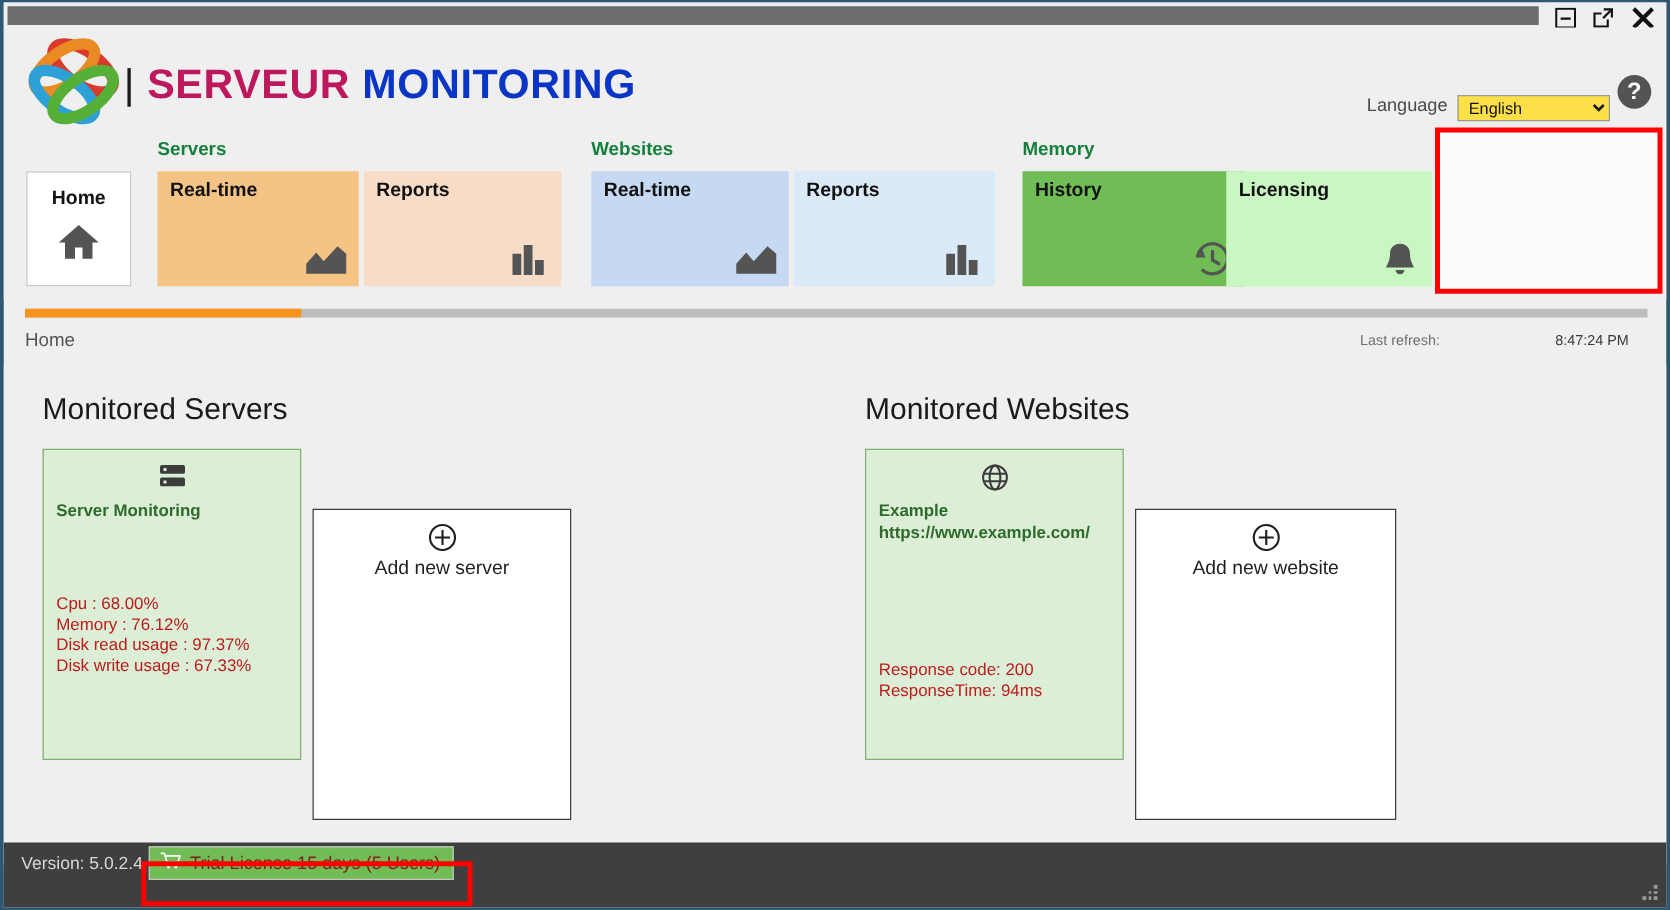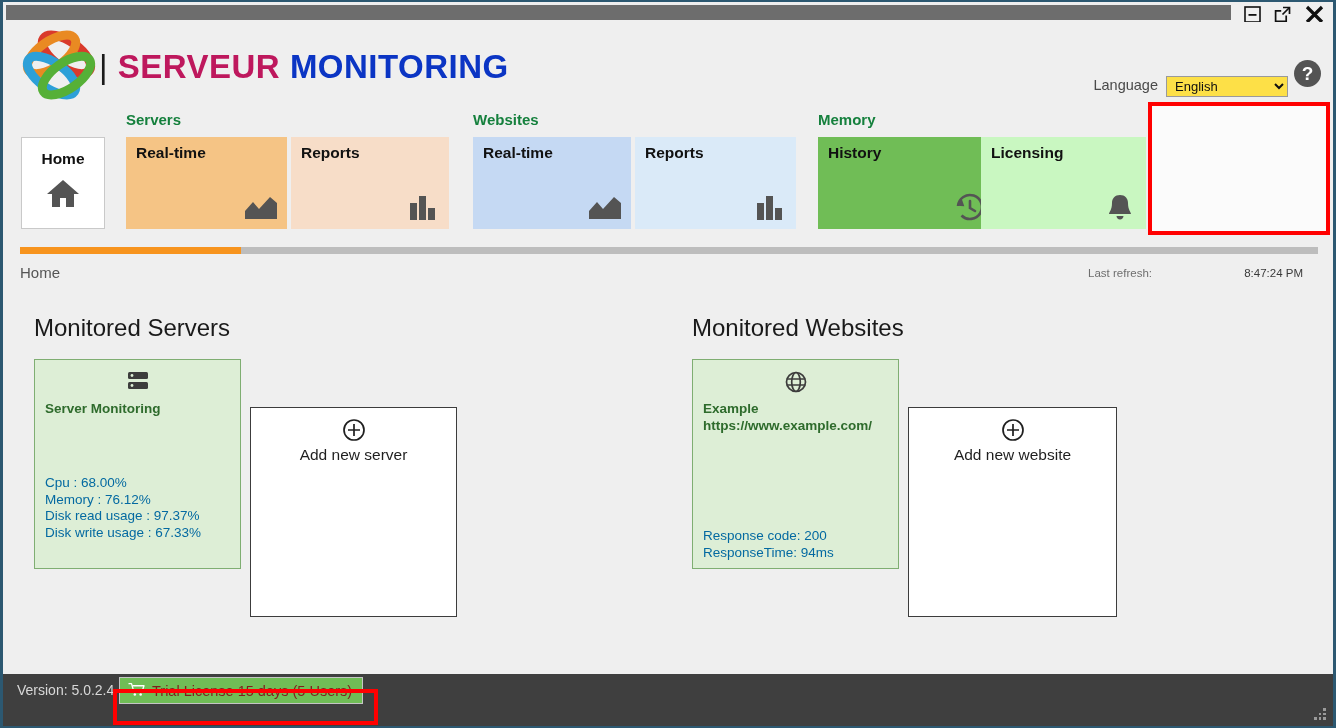--- a/index.html
+++ b/index.html
@@ -181,21 +181,21 @@
   }
   .sec-title {
     position: absolute;
     font-size: 24px; color: #1a1a1a; font-weight: 400;
   }
   .sec-servers  { left: 31px; top: 22px; }
   .sec-websites { left: 689px; top: 22px; }
 
   .card {
     position: absolute; top: 67px;
-    width: 207px; height: 210px; text-decoration: underline;
+    width: 207px; height: 249px; text-decoration: underline;
   }
   .card.filled {
     background: #ddeed6;
     border: 1px solid #7fae72;
   }
   .card.add {
     background: #ffffff;
     border: 1px solid #3c3c3c;
     cursor: pointer;
     margin-top: 48px;
@@ -210,21 +210,21 @@
     text-align: center; color: #3c3c3c;
   }
   .card-name {
     position: absolute; left: 10px; right: 10px; top: 40px;
     font-size: 13.5px; font-weight: bold;
     color: #2e6b2c; line-height: 17px;
     word-break: break-all;
   }
   .card-stats {
     position: absolute; left: 10px; right: 6px; top: 115px;
-    font-size: 13.5px; color: #0369a1; line-height: 16.5px;
+    font-size: 13.5px; color: #b91c1c; line-height: 16.5px;
   }
   .card-stats.web { top: 168px; }
   .add-label {
     position: absolute; left: 0; right: 0; top: 38px;
     text-align: center; font-size: 15.5px; color: #1f1f1f;
   }
 
   
   .statusbar {
     position: absolute; left: 0; bottom: 0;

